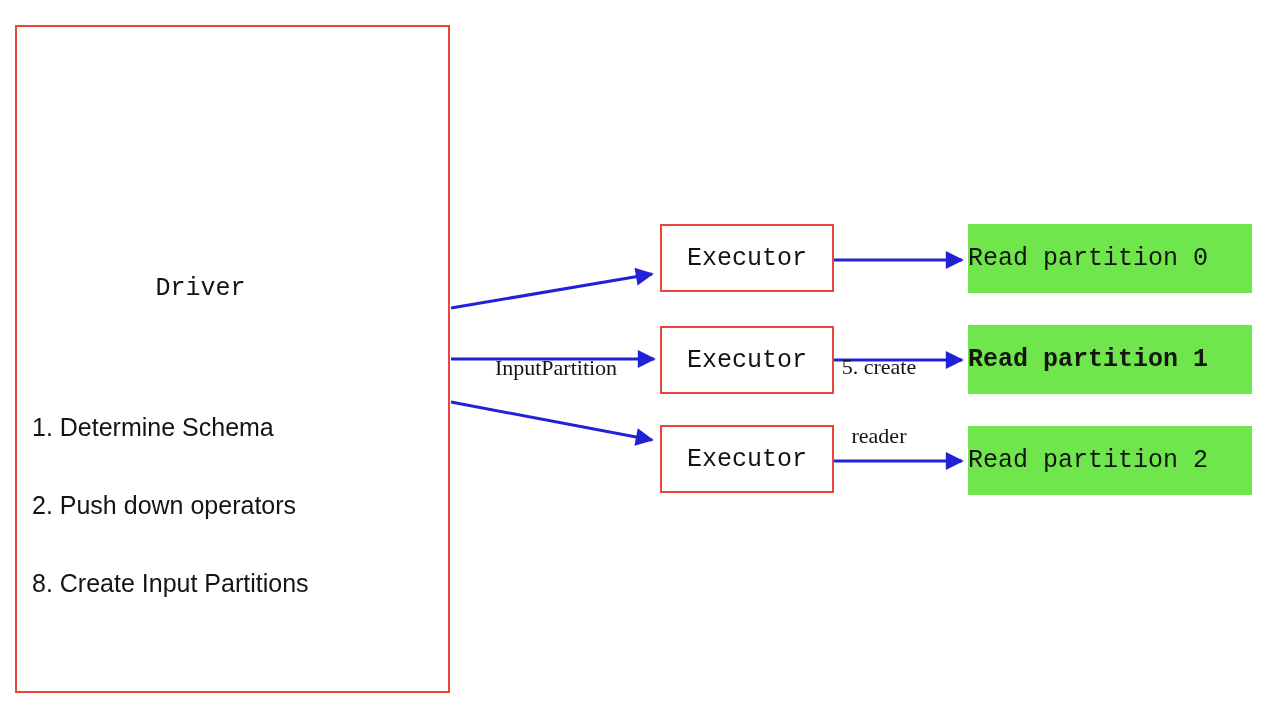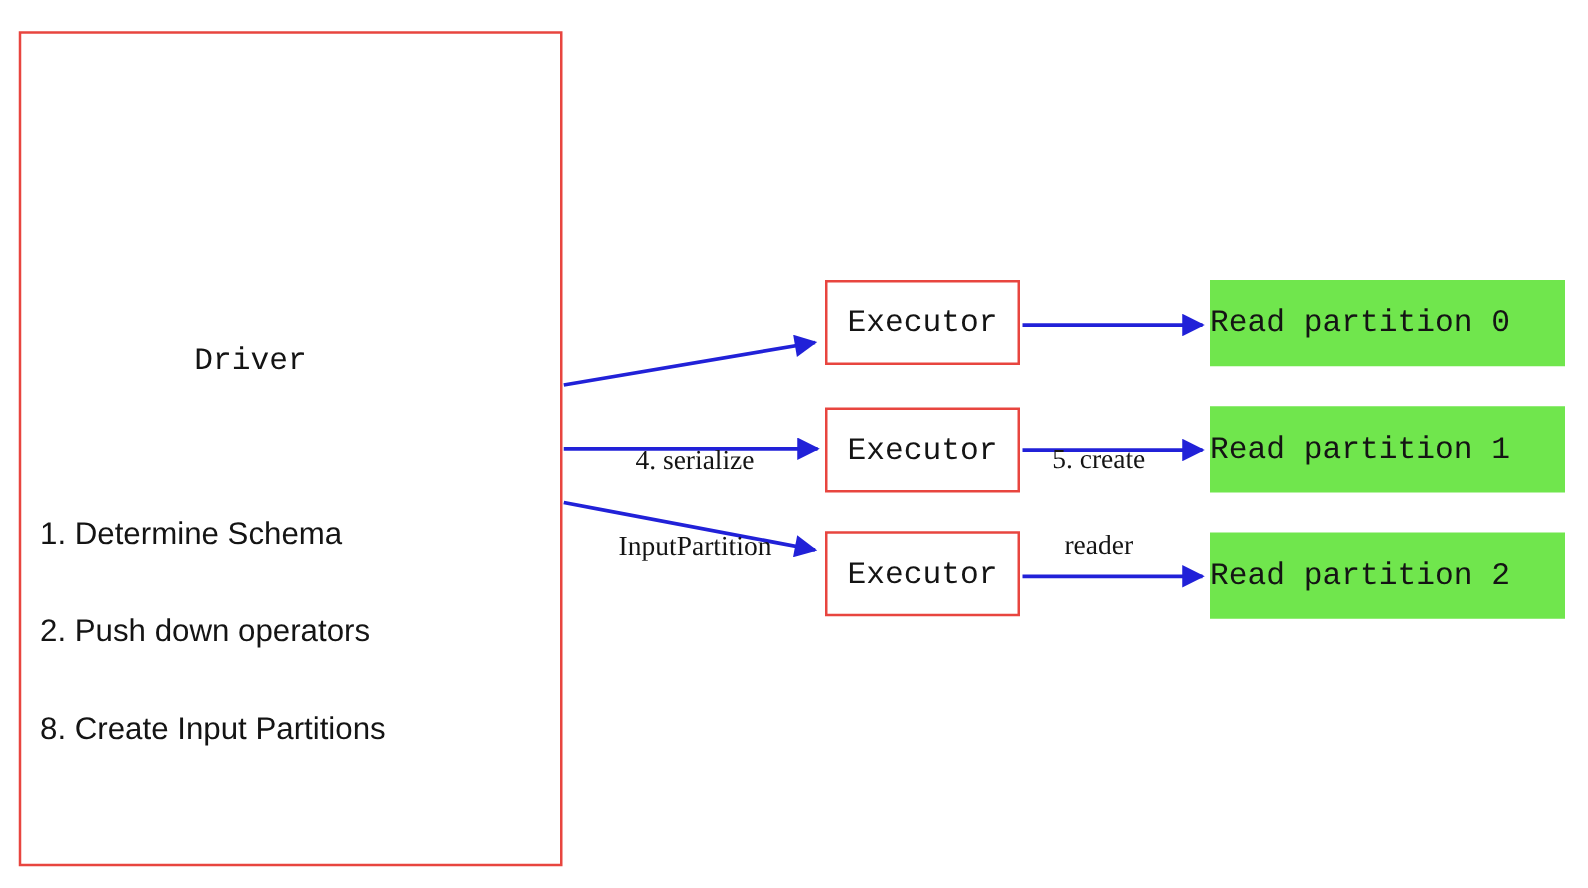--- a/index.html
+++ b/index.html
@@ -31,38 +31,38 @@
     position:absolute;left:0;top:249px;width:367px;text-align:center;
     font-family:"Liberation Mono","DejaVu Sans Mono",monospace;
     font-size:25px;line-height:26px;color:var(--text);white-space:pre;
   }
   .driver-steps{
     position:absolute;left:15px;top:335px;
     font-family:Liberation Sans, sans-serif;
     font-size:25px;line-height:26px;color:var(--text);white-space:pre;
   }
   .executor-box{
-    position:absolute;left:660px;width:156px;height:68px;
+    position:absolute;left:660px;width:174px;height:68px;
     border:2px solid var(--box-border);background:#ffffff;
     display:flex;align-items:center;justify-content:center;
     font-family:"Liberation Mono","DejaVu Sans Mono",monospace;
     font-size:25px;color:var(--text);white-space:pre;
   }
   .executor-0{top:224px;}
   .executor-1{top:326px;}
   .executor-2{top:425px;}
   .partition-box{
     position:absolute;left:968px;width:284px;height:69px;
     background:var(--partition-fill);
     display:flex;align-items:center;
     font-family:"Liberation Mono","DejaVu Sans Mono",monospace;
     font-size:25px;color:var(--text);white-space:pre;
   }
   .partition-0{top:224px;}
-  .partition-1{top:325px;}
+  .partition-1{top:325px;font-weight:bold;}
   .partition-2{top:426px;}
   .edge-label{
     position:absolute;text-align:center;
     font-family:"Liberation Serif","DejaVu Serif",serif;
     font-size:22px;line-height:23px;color:var(--text);white-space:pre;
   }
   .label-serialize{left:446px;top:310px;width:220px;}
   .label-reader{left:779px;top:309px;width:200px;}
 </style>
 </head>
@@ -107,21 +107,20 @@
     <span>Read partition 0</span>
   </div>
   <div class="partition-box partition-1">
     <span>Read partition 1</span>
   </div>
   <div class="partition-box partition-2">
     <span>Read partition 2</span>
   </div>
 
   <div class="edge-label label-serialize">
-    <div>4. serialize</div>
     <div>InputPartition</div>
   </div>
 
   <div class="edge-label label-reader">
     <div>5. create</div>
     <div>reader</div>
   </div>
 
 </div>
 

